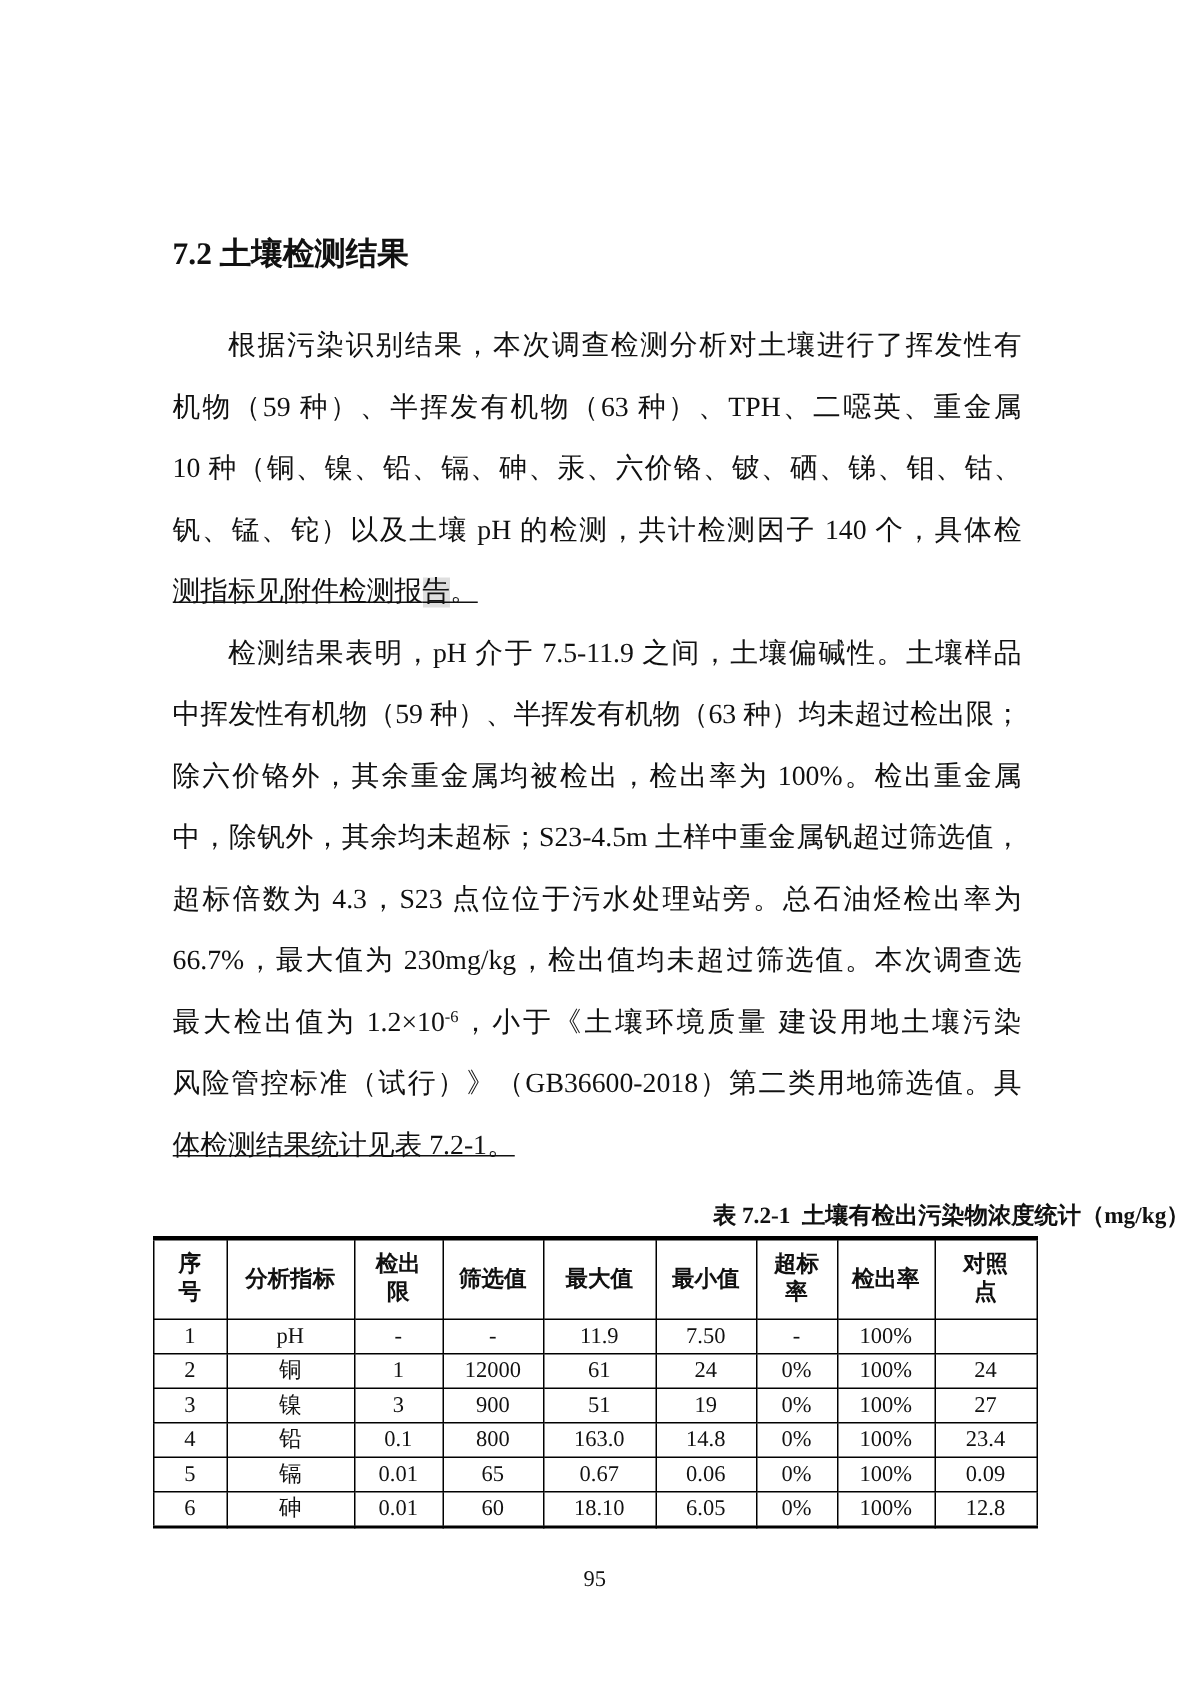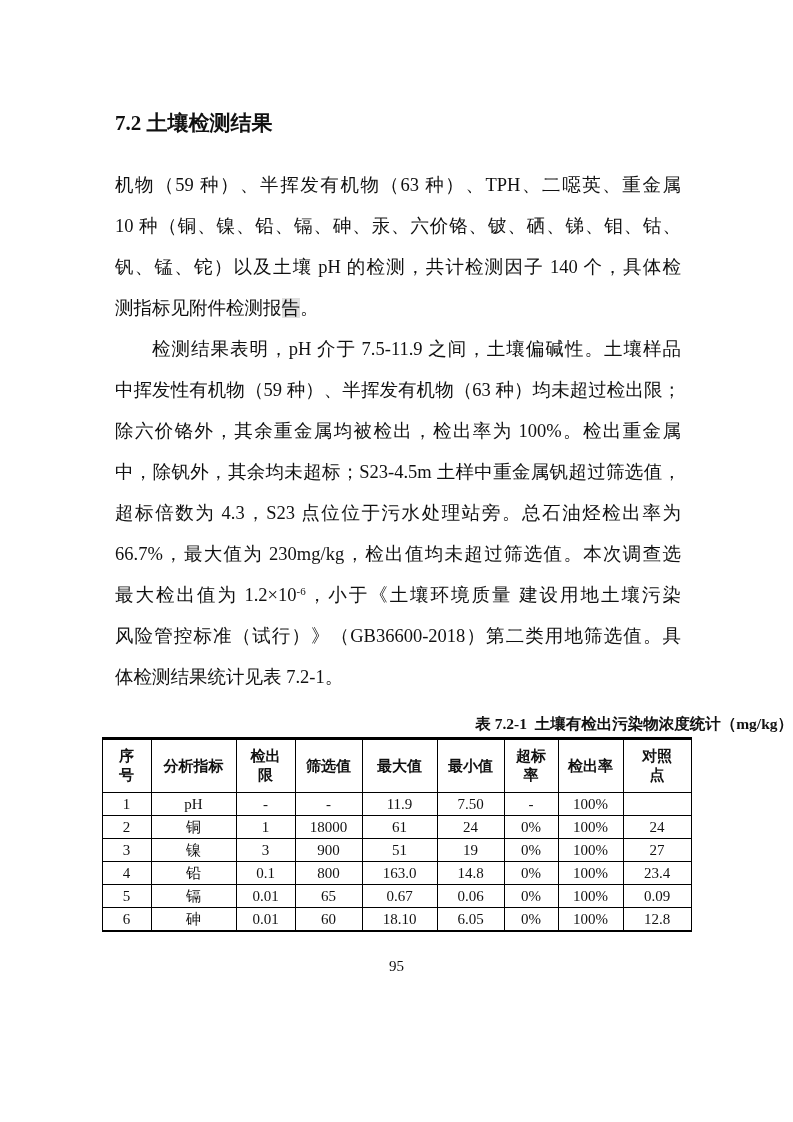--- a/index.html
+++ b/index.html
@@ -1,34 +1,34 @@
 <!DOCTYPE html>
 <html><head>
 <meta charset="utf-8">
 <style>
   html,body{margin:0;padding:0;}
   body{
     width:793px;height:1122px;background:#ffffff;color:#111;
     font-family:"Liberation Serif","DejaVu Serif",serif;
     position:relative;overflow:hidden;
   }
-  .page{padding-top:108px;}
+  .page{padding-top:108px;margin-top:46px;}
   .heading{
     margin:0 112px 0 115px;
     font-size:21px;line-height:30px;font-weight:bold;
   }
   .content{margin:27px 112px 0 115px;}
   .para{font-size:18.5px;}
   .line{
     height:41px;line-height:41px;
     text-align:justify;text-align-last:justify;
     overflow:hidden;white-space:normal;
   }
   .line.first{text-indent:37px;}
-  .line.last{text-align-last:left;}
+  .line.last{text-align-last:left;text-decoration:underline;}
   .line sup{font-size:11px;line-height:0;vertical-align:6px;}
   .shade{background:#dfdfdf;}
   .caption{
     margin-top:16px;text-align:right;font-weight:bold;
     font-size:15.5px;line-height:20px;white-space:pre;
   }
   table.stats{
     margin:3px auto 0 auto;width:589px;
     border-collapse:collapse;table-layout:fixed;
     border-left:1px solid #000;border-right:1px solid #000;
@@ -46,20 +46,21 @@
 </style>
 </head>
 <body>
 
 <div class="page">
 
   <h1 class="heading">7.2 土壤检测结果</h1>
 
   <div class="content">
     <div class="para">
+        <div class="line first">根据污染识别结果，本次调查检测分析对土壤进行了挥发性有</div>
         <div class="line">机物（59 种）、半挥发有机物（63 种）、TPH、二噁英、重金属</div>
         <div class="line">10 种（铜、镍、铅、镉、砷、汞、六价铬、铍、硒、锑、钼、钴、</div>
         <div class="line">钒、锰、铊）以及土壤 pH 的检测，共计检测因子 140 个，具体检</div>
         <div class="line last"><span>测指标见附件检测报</span><span class="shade">告</span><span>。</span></div>
       </div>
     <div class="para">
         <div class="line first">检测结果表明，pH 介于 7.5-11.9 之间，土壤偏碱性。土壤样品</div>
         <div class="line">中挥发性有机物（59 种）、半挥发有机物（63 种）均未超过检出限；</div>
         <div class="line">除六价铬外，其余重金属均被检出，检出率为 100%。检出重金属</div>
         <div class="line">中，除钒外，其余均未超标；S23-4.5m 土样中重金属钒超过筛选值，</div>
@@ -111,21 +112,21 @@
           <td>11.9</td>
           <td>7.50</td>
           <td>-</td>
           <td>100%</td>
           <td></td>
         </tr>
         <tr>
           <td>2</td>
           <td>铜</td>
           <td>1</td>
-          <td>18000</td>
+          <td>12000</td>
           <td>61</td>
           <td>24</td>
           <td>0%</td>
           <td>100%</td>
           <td>24</td>
         </tr>
         <tr>
           <td>3</td>
           <td>镍</td>
           <td>3</td>

